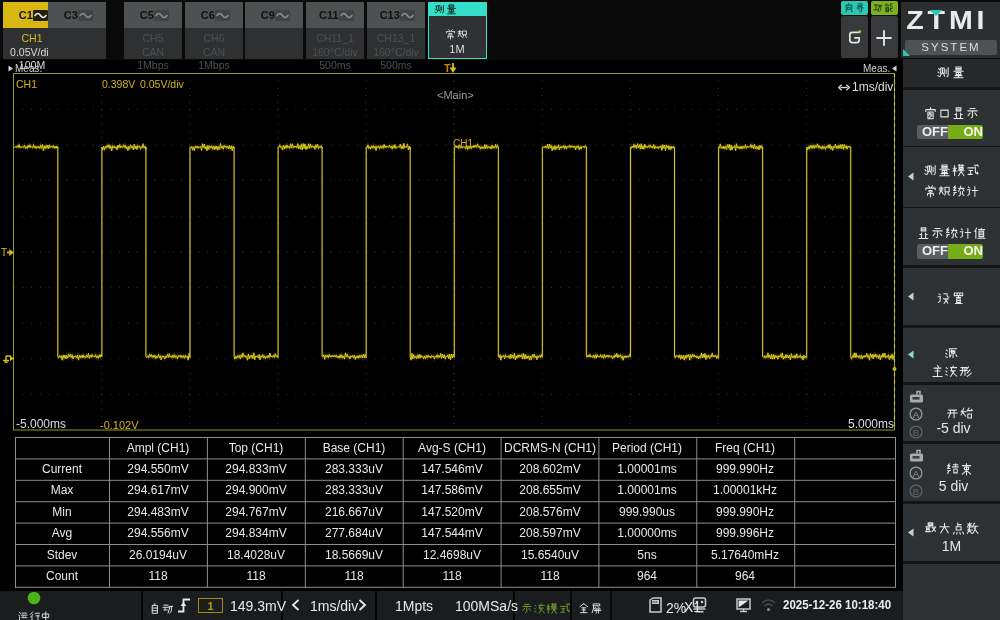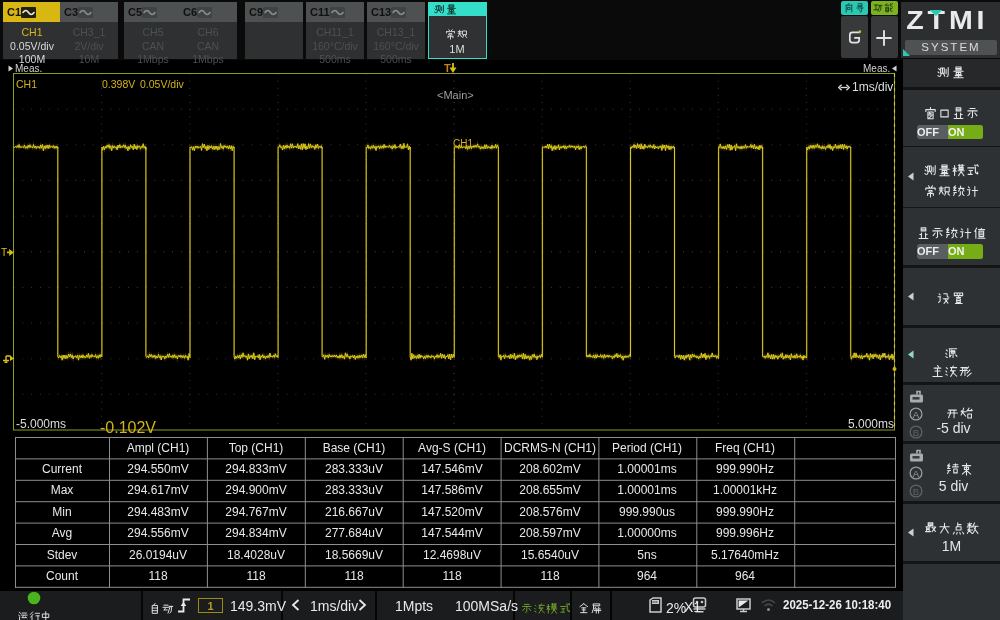--- a/index.html
+++ b/index.html
@@ -1,34 +1,34 @@
 <!DOCTYPE html>
 <html><head><meta charset="utf-8"><style>
 * {margin:0;padding:0;box-sizing:border-box}
 html,body {width:1000px;height:620px;background:#000;overflow:hidden;font-family:"Liberation Sans",sans-serif;position:relative}
 .abs {position:absolute}
 .tab {position:absolute;top:2px;width:58px;height:56.5px;background:#2e3032}
-.thead {height:20px;display:flex;align-items:center;justify-content:flex-start;padding-left:4px;font-size:11px;font-weight:bold;color:#101010}
+.thead {height:26px;display:flex;align-items:center;justify-content:center;padding-left:4px;font-size:11px;font-weight:bold;color:#101010}
 .thead span{position:relative;top:0px}
 .sine {margin-right:1.5px;border-radius:1px}
 .tbody {padding-top:4px;text-align:center;font-size:10.5px;line-height:13.5px}
 .mtab {position:absolute;left:427.5px;top:2px;width:59px;height:57px;border:1px solid #35dec8;background:#2f3133}
 .mhead {height:13px;background:#35dec8;display:flex;align-items:center;padding-left:5px}
 .mbody {text-align:center;padding-top:11px;font-size:11px}
 .minibtn {position:absolute;top:1px;width:27px;height:13.5px;display:flex;align-items:center;justify-content:center;border-radius:2px}
 .card {position:absolute;top:16px;height:42px;background:#37393b;border-radius:2px;text-align:center}
 .ztpanel {position:absolute;left:901px;top:1.5px;width:99px;height:56.5px;background:#2c2e30;text-align:center}
 .ztlogo {position:relative;display:inline-block;margin-top:3px;margin-left:-7px;color:#e8eaeb;font-size:26px;font-weight:bold;letter-spacing:3.5px;transform:scaleX(1.1);transform-origin:center;font-family:"Liberation Sans",sans-serif}
 .zt-t {position:relative}
 .sysbtn {position:absolute;left:4px;right:3px;top:38px;height:15px;background:#4e5254;border-radius:2px;color:#dadcdd;font-size:11.5px;letter-spacing:2px;line-height:15px}
 .sidebar {position:absolute;left:903px;top:58.5px;width:97px;height:561.5px;background:#141414}
 .sbhead {position:absolute;top:58.5px;height:28px;left:0;right:0;background:#26282a;display:flex;align-items:center;justify-content:center}
 .sec {position:absolute;left:0;right:0}
 .sl {position:absolute;left:0;right:0;text-align:center;font-family:"Liberation Sans",sans-serif}
-.tog {display:flex;width:66px;height:14.5px;border-radius:2.5px;overflow:hidden;font-size:11px;font-weight:bold;text-align:left;line-height:14.5px}
+.tog {display:flex;width:66px;height:14.5px;border-radius:2.5px;overflow:hidden;font-size:13px;font-weight:bold;text-align:right;line-height:14.5px}
 .off {width:31px;background:#595e60;color:#eceded}
 .on {width:35px;background:#76ad17;color:#f2f4f0}
 .tt {fill:#e6e8e9;font-size:12px;font-family:"Liberation Sans",sans-serif;text-anchor:middle}
 .sbar {position:absolute;left:0;top:590.5px;width:903px;height:29.5px;background:#1a1c1d}
 .sdiv {position:absolute;top:590.5px;width:2px;height:29.5px;background:#050505}
 .wtxt {color:#e8e9ea;font-size:14px}
 .cj {display:inline-block;vertical-align:middle}
 </style></head>
 <body>
 <svg width="0" height="0" style="position:absolute">
@@ -80,47 +80,42 @@
 <svg class="sine" width="15" height="11" style="background:#20200c">
         <path d="M2 5.5 q2.8 -4 5.5 0 q2.7 4 5.5 0" fill="none" stroke="#e8e8e8" stroke-width="1.6" stroke-linecap="round"></path>
       </svg>
     </div>
 <div class="tbody">
       <div style="color:#d8bb16">CH1</div>
       <div style="color:#d8dadb">0.05V/div</div>
       <div style="color:#d8dadb">100M</div>
     </div>
   </div>
-<div class="tab" style="left:60px">
+<div class="tab" style="left:48px">
 <div class="thead" style="background:#4e5152">
       <span>C3</span>
 <svg class="sine" width="15" height="11" style="background:#404344">
         <path d="M2 5.5 q2.8 -4 5.5 0 q2.7 4 5.5 0" fill="none" stroke="#8a8d8e" stroke-width="1.6" stroke-linecap="round"></path>
       </svg>
-    </div>
-<div class="tbody">
-      <div style="color:#4d5153">CH3_1</div>
-      <div style="color:#4d5153">2V/div</div>
-      <div style="color:#4d5153">10M</div>
     </div>
   </div>
 <div class="tab" style="left:124px">
 <div class="thead" style="background:#4e5152">
       <span>C5</span>
 <svg class="sine" width="15" height="11" style="background:#404344">
         <path d="M2 5.5 q2.8 -4 5.5 0 q2.7 4 5.5 0" fill="none" stroke="#8a8d8e" stroke-width="1.6" stroke-linecap="round"></path>
       </svg>
     </div>
 <div class="tbody">
       <div style="color:#4d5153">CH5</div>
       <div style="color:#4d5153">CAN</div>
       <div style="color:#4d5153">1Mbps</div>
     </div>
   </div>
-<div class="tab" style="left:179px">
+<div class="tab" style="left:185px">
 <div class="thead" style="background:#4e5152">
       <span>C6</span>
 <svg class="sine" width="15" height="11" style="background:#404344">
         <path d="M2 5.5 q2.8 -4 5.5 0 q2.7 4 5.5 0" fill="none" stroke="#8a8d8e" stroke-width="1.6" stroke-linecap="round"></path>
       </svg>
     </div>
 <div class="tbody">
       <div style="color:#4d5153">CH6</div>
       <div style="color:#4d5153">CAN</div>
       <div style="color:#4d5153">1Mbps</div>
@@ -254,21 +249,21 @@
 <div class="abs" style="left:140px;top:77.5px;color:#d3b418;font-size:10.5px">0.05V/div</div>
 <div class="abs" style="left:437px;top:89px;color:#9b9fa0;font-size:11px">&lt;Main&gt;</div>
 <svg class="abs" style="left:838px;top:83.5px" width="12" height="7" viewBox="0 0 12 7">
     <path d="M2.5 3.5 H9.5" stroke="#dcdedf" stroke-width="1.3"></path>
     <path d="M3.6 0.8 L0.6 3.5 3.6 6.2" fill="none" stroke="#dcdedf" stroke-width="1.3"></path>
     <path d="M8.4 0.8 L11.4 3.5 8.4 6.2" fill="none" stroke="#dcdedf" stroke-width="1.3"></path>
   </svg>
 <div class="abs" style="left:852px;top:79.5px;color:#dcdedf;font-size:12px">1ms/div</div>
 <div class="abs" style="left:453px;top:137.5px;color:#d3b418;font-size:10px">CH1</div>
 <div class="abs" style="left:16px;top:417px;color:#dcdedf;font-size:12px">-5.000ms</div>
-<div class="abs" style="left:100px;top:419px;color:#d3b418;font-size:16px">-0.102V</div>
+<div class="abs" style="left:100px;top:419px;color:#d3b418;font-size:11px">-0.102V</div>
 <div class="abs" style="left:848px;top:417px;color:#dcdedf;font-size:12px">5.000ms</div>
 <div class="abs" style="left:444px;top:62px;color:#c8821a;font-size:11px;font-weight:bold">T</div>
 <svg class="abs" style="left:449px;top:63px" width="8" height="10" viewBox="0 0 8 10">
     <path d="M4 0 V5" stroke="#d8c018" stroke-width="1.8"></path>
     <path d="M0.5 4.5 H7.5 L4 10 Z" fill="#d8c018"></path>
   </svg>
 <svg class="abs" style="left:1px;top:246px" width="13" height="12" viewBox="0 0 13 12">
     <text x="0" y="10" font-size="10" fill="#d8c018" font-family="Liberation Sans">T</text>
     <path d="M6 6.4 h2.6" stroke="#d8c018" stroke-width="1.7"></path>
     <path d="M8.2 2.9 L12.8 6.4 8.2 9.9 Z" fill="#d8c018"></path>

